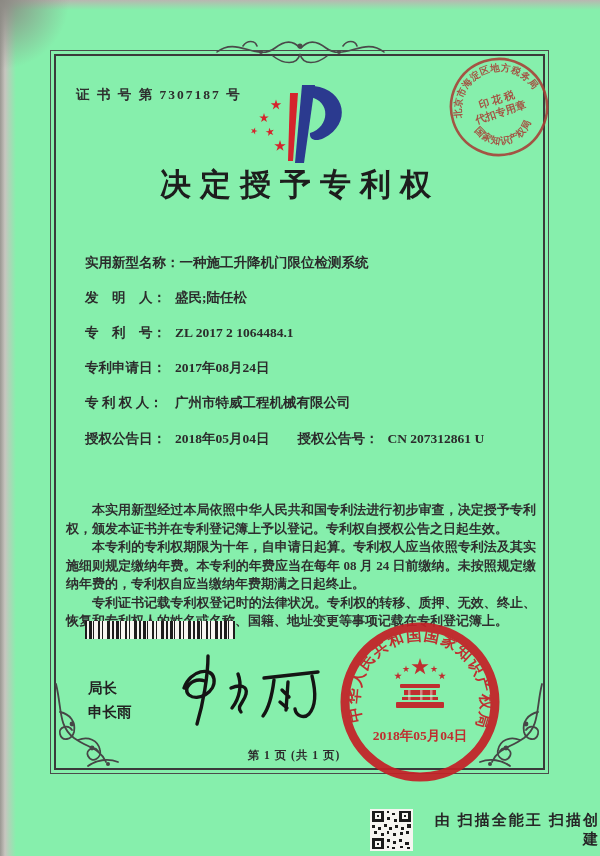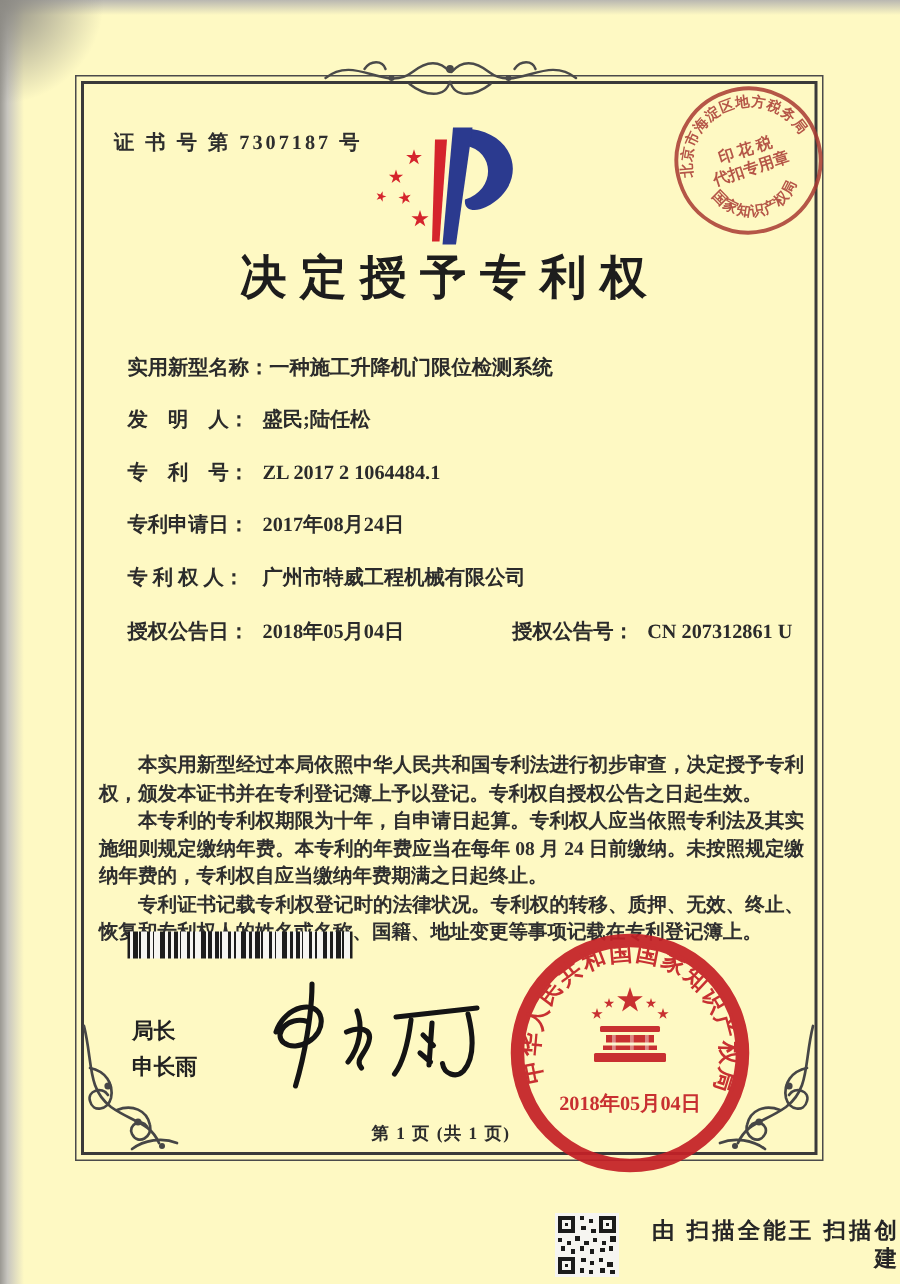--- a/index.html
+++ b/index.html
@@ -1,44 +1,44 @@
 <!DOCTYPE html>
 <html><head>
 <meta charset="utf-8">
 <style>
   html,body{margin:0;padding:0;}
   body{font-family:"Liberation Serif","DejaVu Serif",serif;}
   #canvas{
     position:relative;width:600px;height:856px;overflow:hidden;
-    background:#fef9c3;
+    background:#86efac;
   }
   
   .scan-edge-left{position:absolute;left:0;top:0;width:16px;height:100%;
     background:linear-gradient(90deg,#9a9892 0,#c7c5bf 5px,rgba(246,245,241,0) 16px);}
   .scan-edge-top{position:absolute;left:0;top:0;width:100%;height:10px;
     background:linear-gradient(180deg,#b9b7b1 0,rgba(246,245,241,0) 10px);}
   .scan-corner{position:absolute;left:0;top:0;width:70px;height:70px;
     background:radial-gradient(circle at 0 0,#8b8983 0,rgba(246,245,241,0) 70%);}
   
   .frame-outer{position:absolute;left:50px;top:50px;width:497px;height:722px;
     border:1px solid #4b4b4b;}
   .frame-inner{position:absolute;left:3px;top:3px;right:3px;bottom:3px;
     border:2px solid #3a3a3a;}
   .ornament{position:absolute;pointer-events:none;}
   .cert-no{position:absolute;left:76px;top:86px;font-size:13.5px;color:#2e2e2e;
     letter-spacing:2px;font-weight:600;}
   .logo-box{position:absolute;left:238px;top:80px;width:124px;height:88px;}
   .title{position:absolute;left:0;top:164px;width:600px;text-align:center;
     font-size:31px;font-weight:700;color:#1d1d1d;letter-spacing:9px;}
   
-  .fields{position:absolute;left:85px;top:235px;width:444px;font-size:13.5px;color:#2b2b2b;}
+  .fields{position:absolute;left:85px;top:253px;width:444px;font-size:13.5px;color:#2b2b2b;}
   .field-row{display:flex;margin-bottom:15px;line-height:20px;}
   .field-label{flex:0 0 90px;font-weight:700;white-space:nowrap;}
   .field-value{flex:1;font-weight:600;}
-  .grant-row{display:flex;line-height:20px;margin-top:16px;gap:44px;}
+  .grant-row{display:flex;line-height:20px;margin-top:16px;}
   .grant-cell{display:flex;}
   .grant-cell.second{margin-left:28px;}
   
   .paragraphs{position:absolute;left:66px;top:501px;width:470px;
     font-size:13px;line-height:18.5px;color:#2f2f2f;text-align:justify;}
   .paragraphs p{margin:0;text-indent:2em;font-weight:600;}
   
   .barcode{position:absolute;left:85px;top:621px;width:150px;height:18px;
     background:repeating-linear-gradient(90deg,
       #1d1d1d 0 2px,#f6f5f1 2px 4px,#1d1d1d 4px 7px,#f6f5f1 7px 8px,

